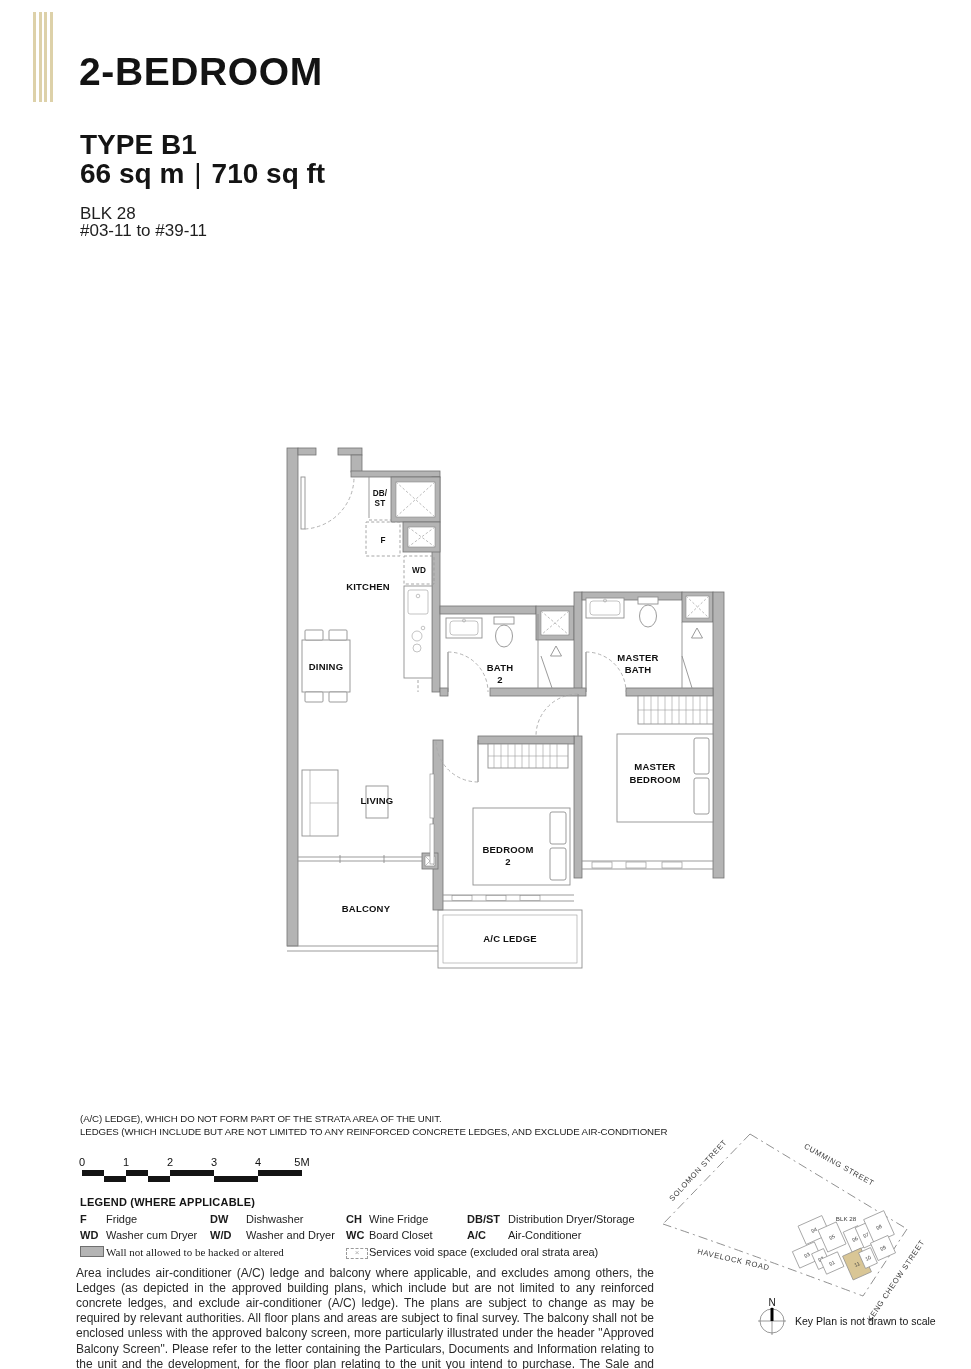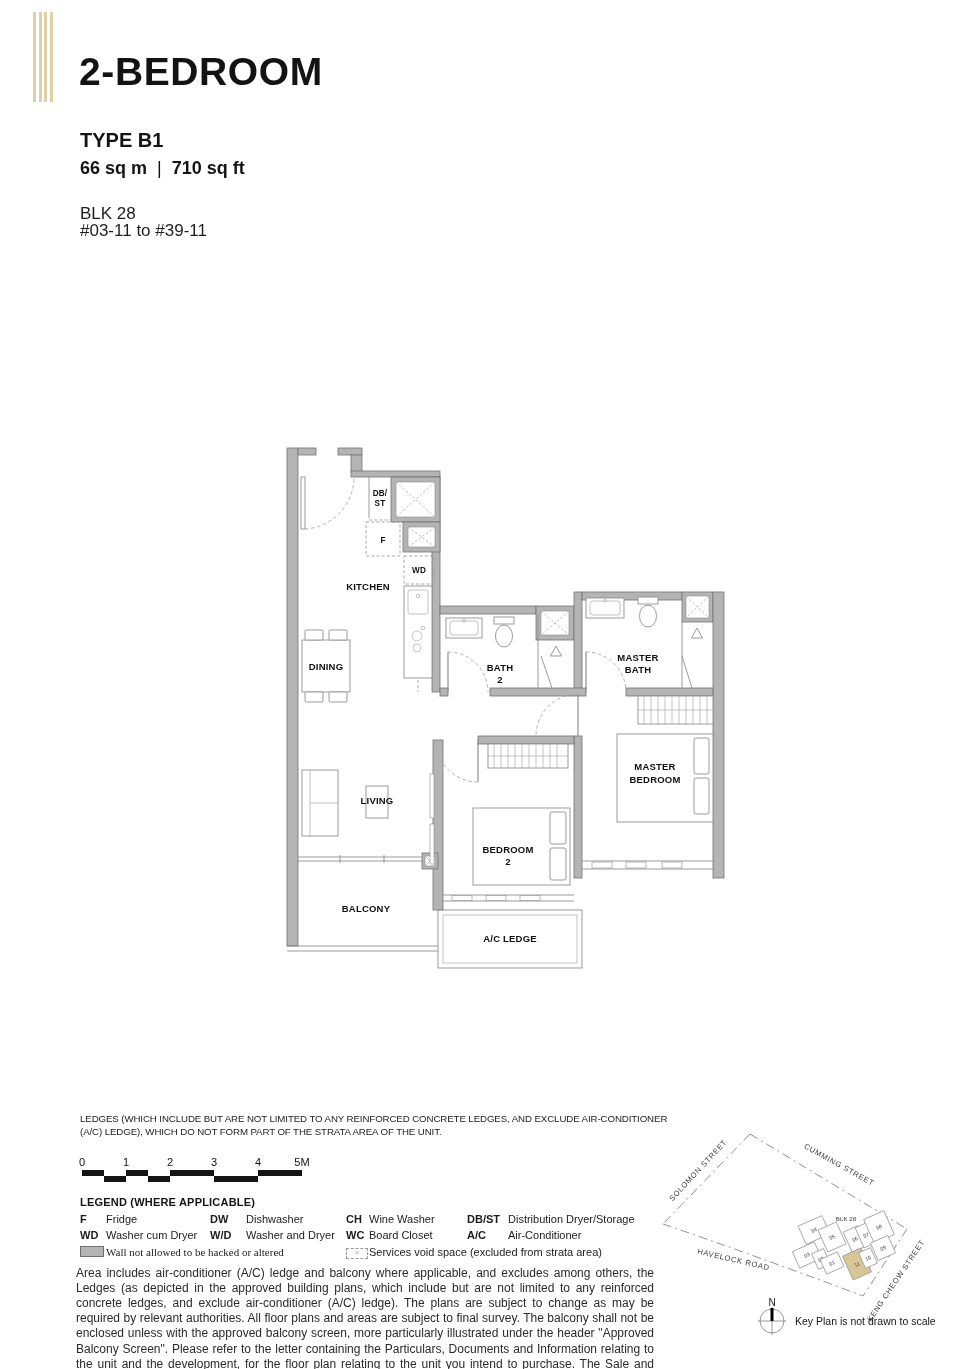--- a/index.html
+++ b/index.html
@@ -5,22 +5,22 @@
 <style>
   html,body{margin:0;padding:0;background:#fff;}
   .page{position:relative;width:971px;height:1369px;background:#ffffff;
         font-family:"Liberation Sans",sans-serif;overflow:hidden;color:#141414;}
   .abs{position:absolute;}
 
   
   .stripes{position:absolute;left:33px;top:12px;display:flex;gap:2.5px;}
   .stripe{width:3px;height:90px;background:#ddd1a9;}
   .h-title{position:absolute;left:79px;top:50px;font-size:39px;font-weight:700;letter-spacing:.6px;color:#131313;}
-  .h-type{position:absolute;left:80px;top:129px;font-size:20px;font-weight:700;}
-  .h-area{position:absolute;left:80px;top:158px;font-size:18px;font-weight:700;}
+  .h-type{position:absolute;left:80px;top:129px;font-size:28px;font-weight:700;}
+  .h-area{position:absolute;left:80px;top:158px;font-size:28px;font-weight:700;}
   .h-area .sep{font-weight:400;margin:0 10px;}
   .h-blk{position:absolute;left:80px;top:204px;font-size:17px;color:#1e1e1e;}
   .h-units{position:absolute;left:80px;top:221px;font-size:17px;color:#1e1e1e;}
 
   
   .wall{fill:#b4b4b4;stroke:#737373;stroke-width:.8;}
   .inner{fill:#fff;stroke:#8a8a8a;stroke-width:.6;}
   .thin{fill:#fff;stroke:#909090;stroke-width:.9;}
   .ln{stroke:#909090;stroke-width:.9;fill:none;}
   .lnt{stroke:#9c9c9c;stroke-width:.6;fill:none;}
@@ -269,22 +269,22 @@
       <text class="plabel" x="358" y="221">MASTER</text>
       <text class="plabel" x="358" y="233">BATH</text>
       <text class="plabel" x="375" y="330">MASTER</text>
       <text class="plabel" x="375" y="343">BEDROOM</text>
       <text class="plabel" x="228" y="413">BEDROOM</text>
       <text class="plabel" x="228" y="425">2</text>
     </g>
   </svg>
 
   <div class="disc">
+    <div>(A/C) LEDGE), WHICH DO NOT FORM PART OF THE STRATA AREA OF THE UNIT.</div>
     <div>LEDGES (WHICH INCLUDE BUT ARE NOT LIMITED TO ANY REINFORCED CONCRETE LEDGES, AND EXCLUDE AIR-CONDITIONER</div>
-    <div>(A/C) LEDGE), WHICH DO NOT FORM PART OF THE STRATA AREA OF THE UNIT.</div>
   </div>
 
   <svg class="abs" style="left:78px;top:1154px;overflow:visible;" width="240" height="36" viewBox="0 0 240 36">
     <text class="sb-num" x="4" y="12">0</text>
     <text class="sb-num" x="48" y="12">1</text>
     <text class="sb-num" x="92" y="12">2</text>
     <text class="sb-num" x="136" y="12">3</text>
     <text class="sb-num" x="180" y="12">4</text>
     <text class="sb-num" x="224" y="12">5M</text>
     <g>
@@ -299,37 +299,37 @@
   </svg>
 
   <div class="legend">
     <div class="lg-head">LEGEND (WHERE APPLICABLE)</div>
     <div class="lg-grid">
       <span class="lg-abbr">F</span>
       <span>Fridge</span>
       <span class="lg-abbr">DW</span>
       <span>Dishwasher</span>
       <span class="lg-abbr">CH</span>
-      <span>Wine Washer</span>
+      <span>Wine Fridge</span>
       <span class="lg-abbr">DB/ST</span>
       <span>Distribution Dryer/Storage</span>
 
       <span class="lg-abbr">WD</span>
       <span>Washer cum Dryer</span>
       <span class="lg-abbr">W/D</span>
       <span>Washer and Dryer</span>
       <span class="lg-abbr">WC</span>
       <span>Board Closet</span>
       <span class="lg-abbr">A/C</span>
       <span>Air-Conditioner</span>
 
       <span><span class="sw-wall"></span></span>
       <span class="lg-span3a">Wall not allowed to be hacked or altered</span>
       <span><span class="sw-void">×</span></span>
-      <span class="lg-span3b">Services void space (excluded from strata area)</span>
+      <span class="lg-span3b">Services void space (excluded oral strata area)</span>
     </div>
   </div>
 
   <div class="fineprint">Area includes air-conditioner (A/C) ledge and balcony where applicable, and excludes among others, the Ledges (as depicted in the approved building plans, which include but are not limited to any reinforced concrete ledges, and exclude air-conditioner (A/C) ledge). The plans are subject to change as may be required by relevant authorities. All floor plans and areas are subject to final survey. The balcony shall not be enclosed unless with the approved balcony screen, more particularly illustrated under the header "Approved Balcony Screen". Please refer to the letter containing the Particulars, Documents and Information relating to the unit and the development, for the floor plan relating to the unit you intend to purchase. The Sale and Purchase Agreement contains the entire agreement between the developer and the purchaser and supersedes and cancels in all respects all previous representations, warranties, promises, inducements or statements of intention, whether written or oral made by the developer and/ or the developer's agent which are not embodied in the Sale and Purchase Agreement.</div>
 
   <svg class="abs" style="left:648px;top:1118px;overflow:visible;" width="322" height="248" viewBox="0 0 322 248">
     <g>
       <path class="kp-bound" d="M102,16 L15,106"></path>
       <path class="kp-bound" d="M102,16 L259,111"></path>
       <path class="kp-bound" d="M259,111 L215,178"></path>

